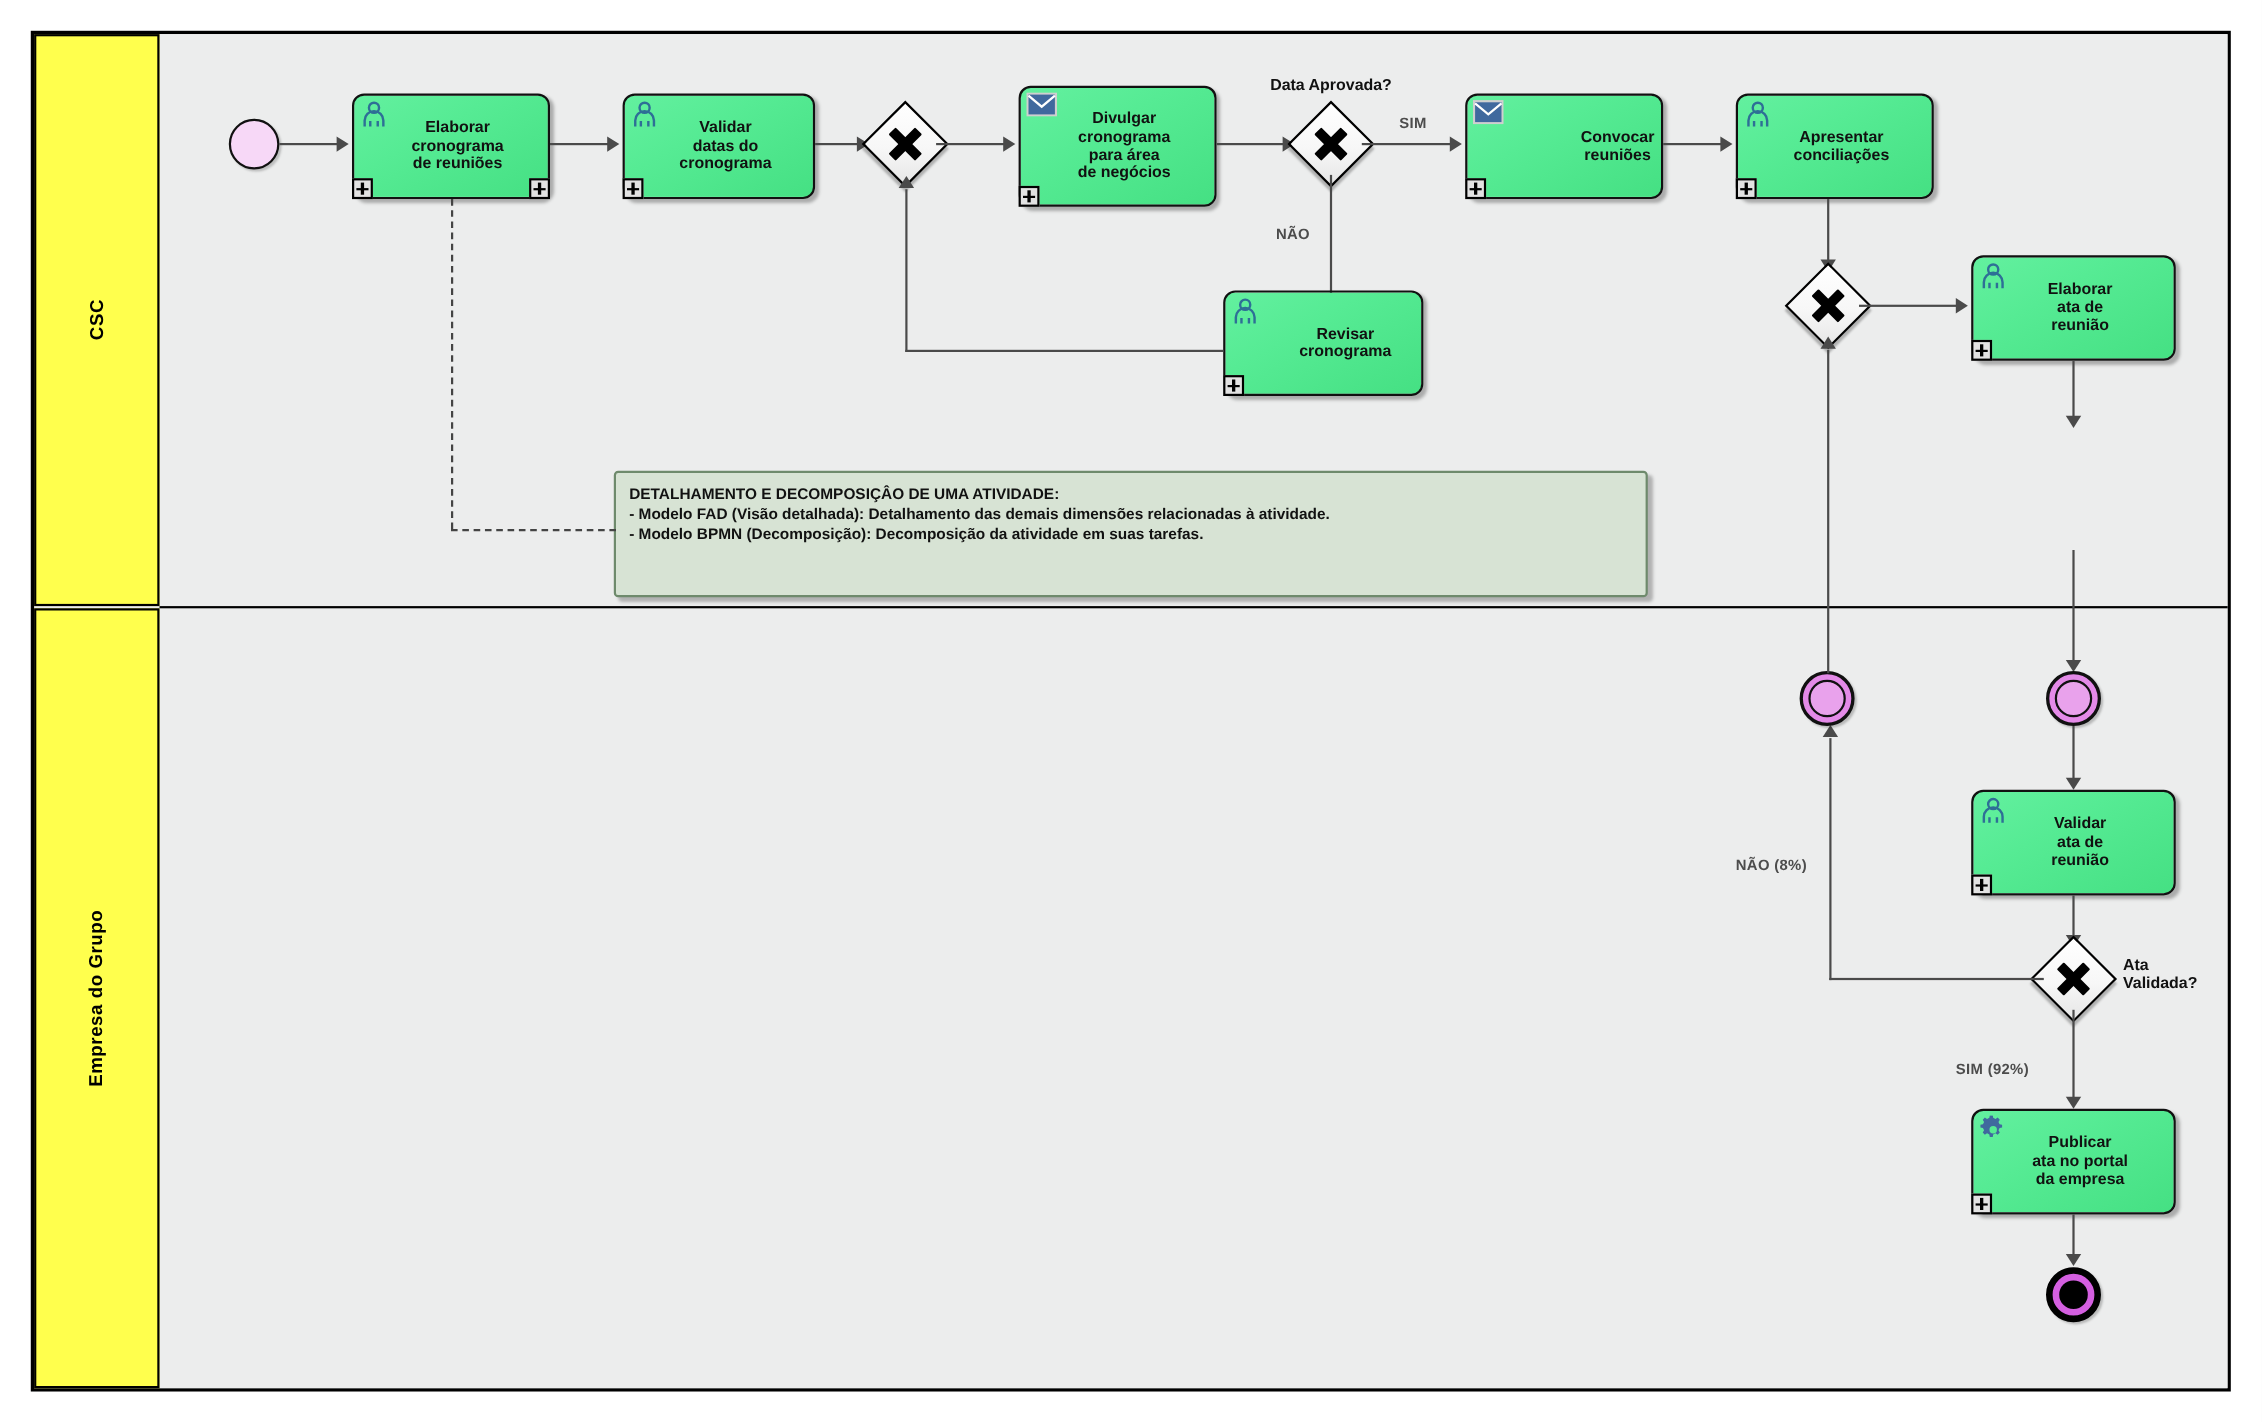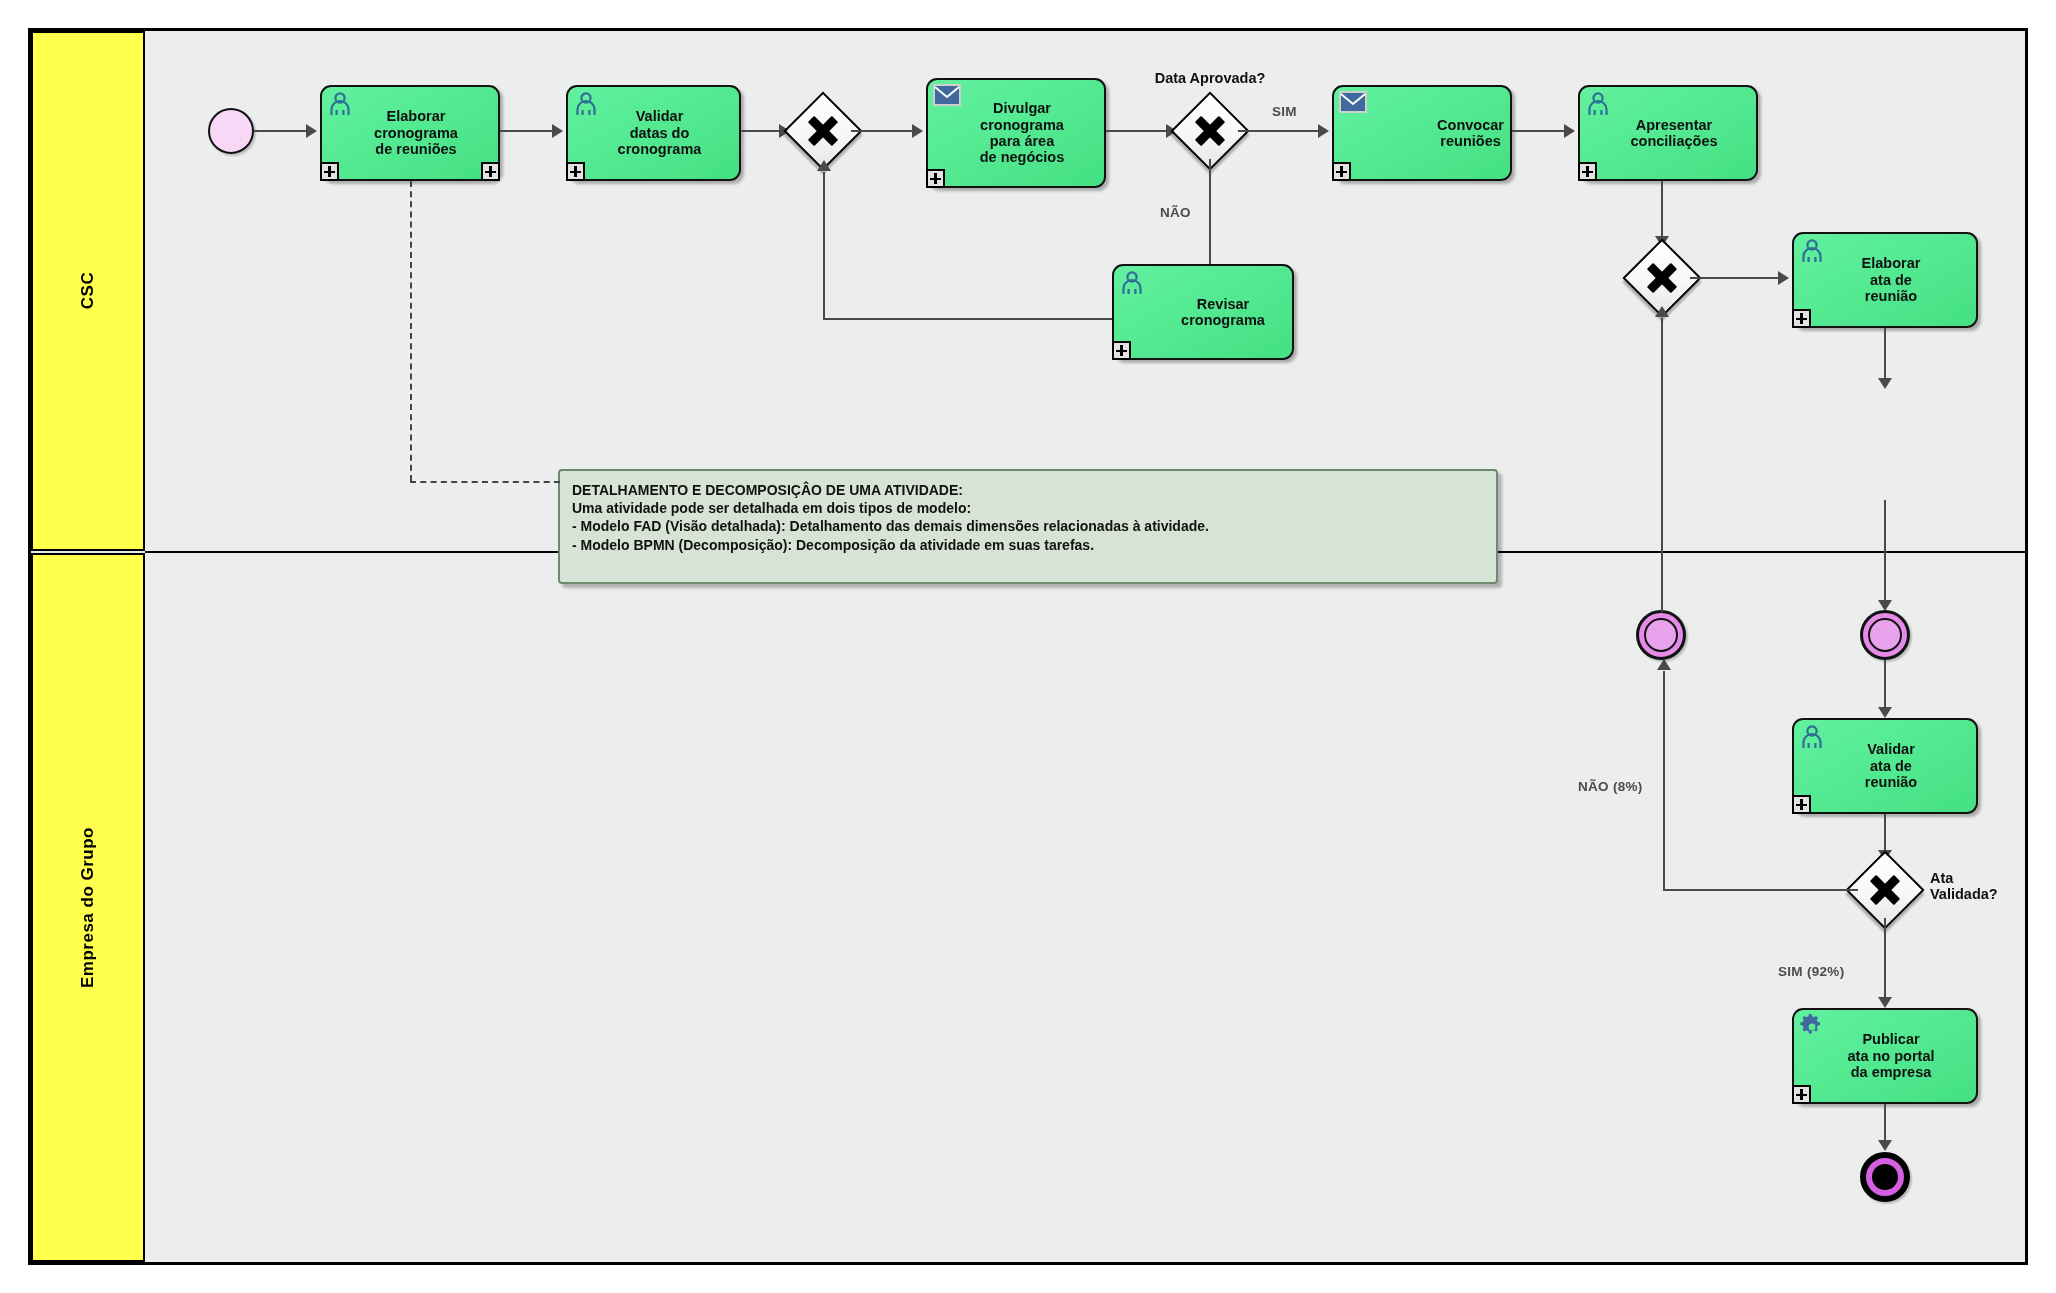--- a/index.html
+++ b/index.html
@@ -343,23 +343,22 @@
     <span class="task-label">Elaborar
 ata de
 reunião</span>
     <span class="marker bl"></span>
   </div>
 
   <div class="conn v" style="left:1884px;top:328px;height:55px;"></div>
   <div class="arrow ar-d" style="left:1878px;top:378px;"></div>
 
 
-  <div class="annotation" style="left:558px;top:428px;width:940px;height:115px;margin-top:41px;">
+  <div class="annotation" style="left:558px;top:428px;width:940px;height:115px;">
     <p>DETALHAMENTO E DECOMPOSIÇÂO DE UMA ATIVIDADE:</p>
-    <p>Uma atividade pode ser detalhada em dois tipos de modelo:</p>
     <p>- Modelo FAD (Visão detalhada): Detalhamento das demais dimensões relacionadas à atividade.</p>
     <p>- Modelo BPMN (Decomposição): Decomposição da atividade em suas tarefas.</p>
   </div>
 
   <div class="assoc v" style="left:410px;top:181px;height:300px;"></div>
   <div class="assoc h" style="left:410px;top:481px;width:150px;"></div>
 
   <div class="conn v" style="left:1884px;top:500px;height:106px;"></div>
   <div class="arrow ar-d" style="left:1878px;top:600px;"></div>
 

